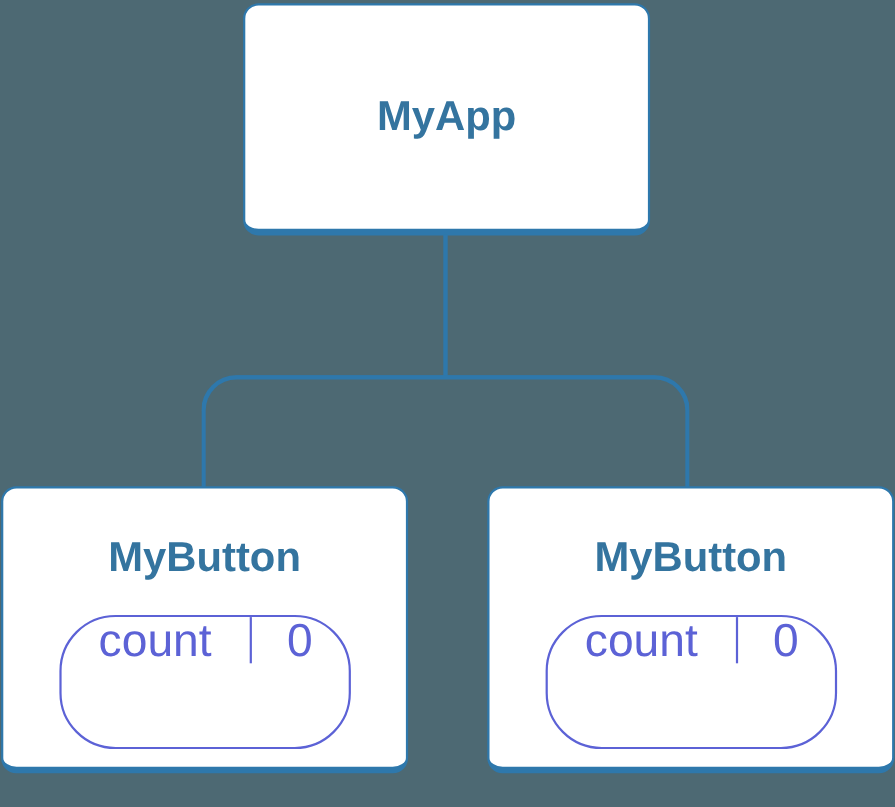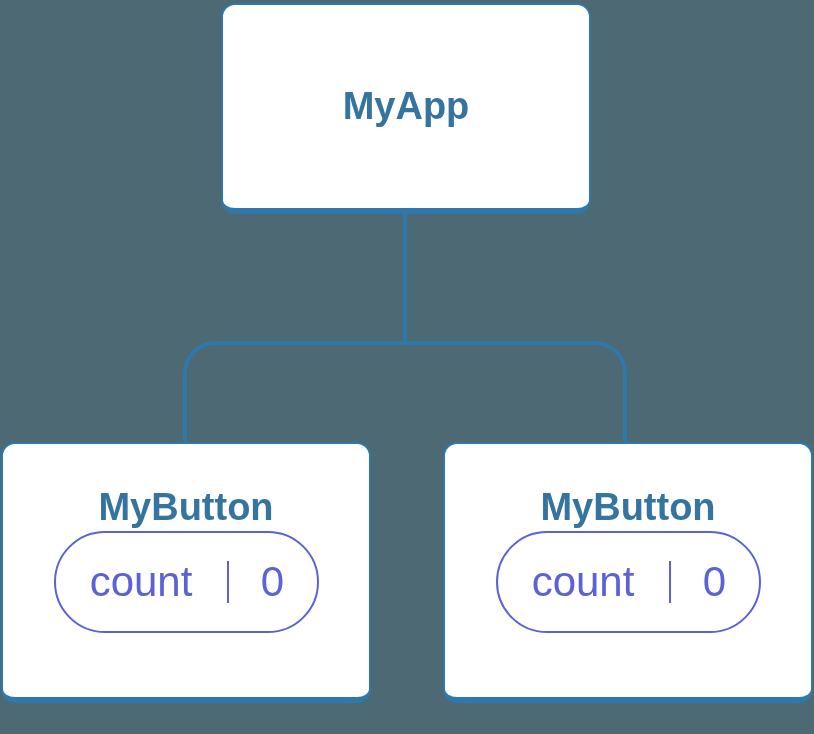--- a/index.html
+++ b/index.html
@@ -60,25 +60,26 @@
   }
   .connector-bracket {
     position: absolute;
     left: 183px; top: 341px;
     width: 444px; height: 129px;
     border: 4px solid var(--stroke-blue);
     border-bottom: none;
     border-radius: 32px 32px 0 0;
   }
   .state-pill {
-    width: 265px; height: 102px;
+    margin-top: 28px;
+    width: 265px; height: 122px;
     border: 2px solid var(--state-purple);
     border-radius: 51px;
     display: flex;
-    align-items: center;
+    align-items: flex-start;
     overflow: hidden;
     background: var(--card-background);
   }
   .pill-key {
     width: 173px;
     border-right: 2px solid var(--state-purple);
     display: flex;
     align-items: center;
     justify-content: center;
     font-size: 42px;

